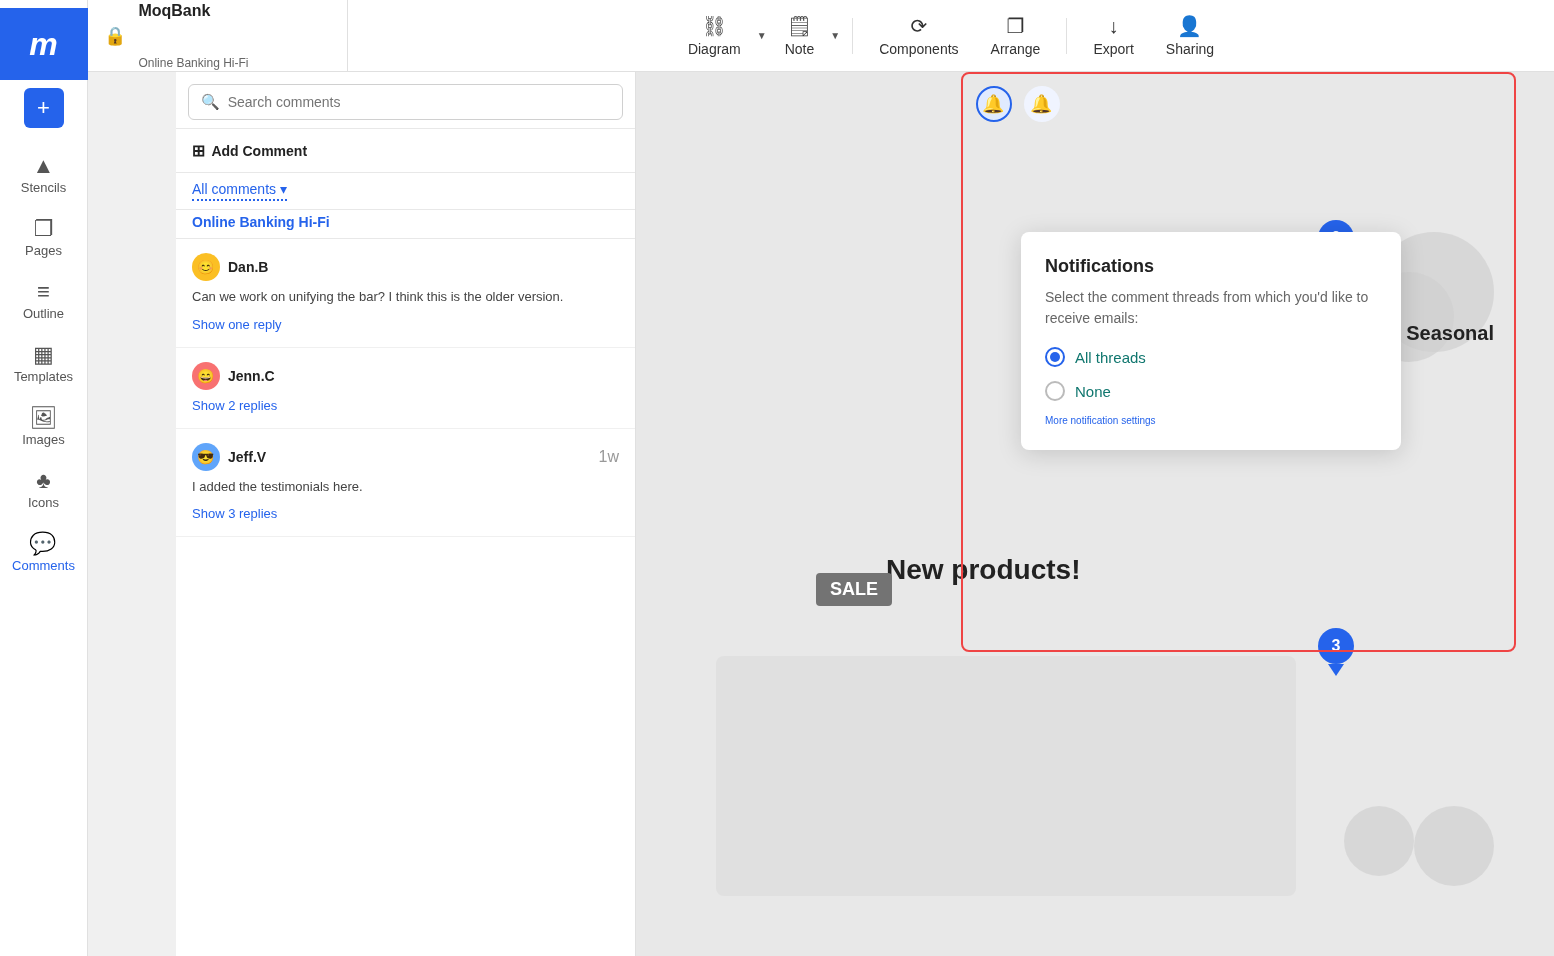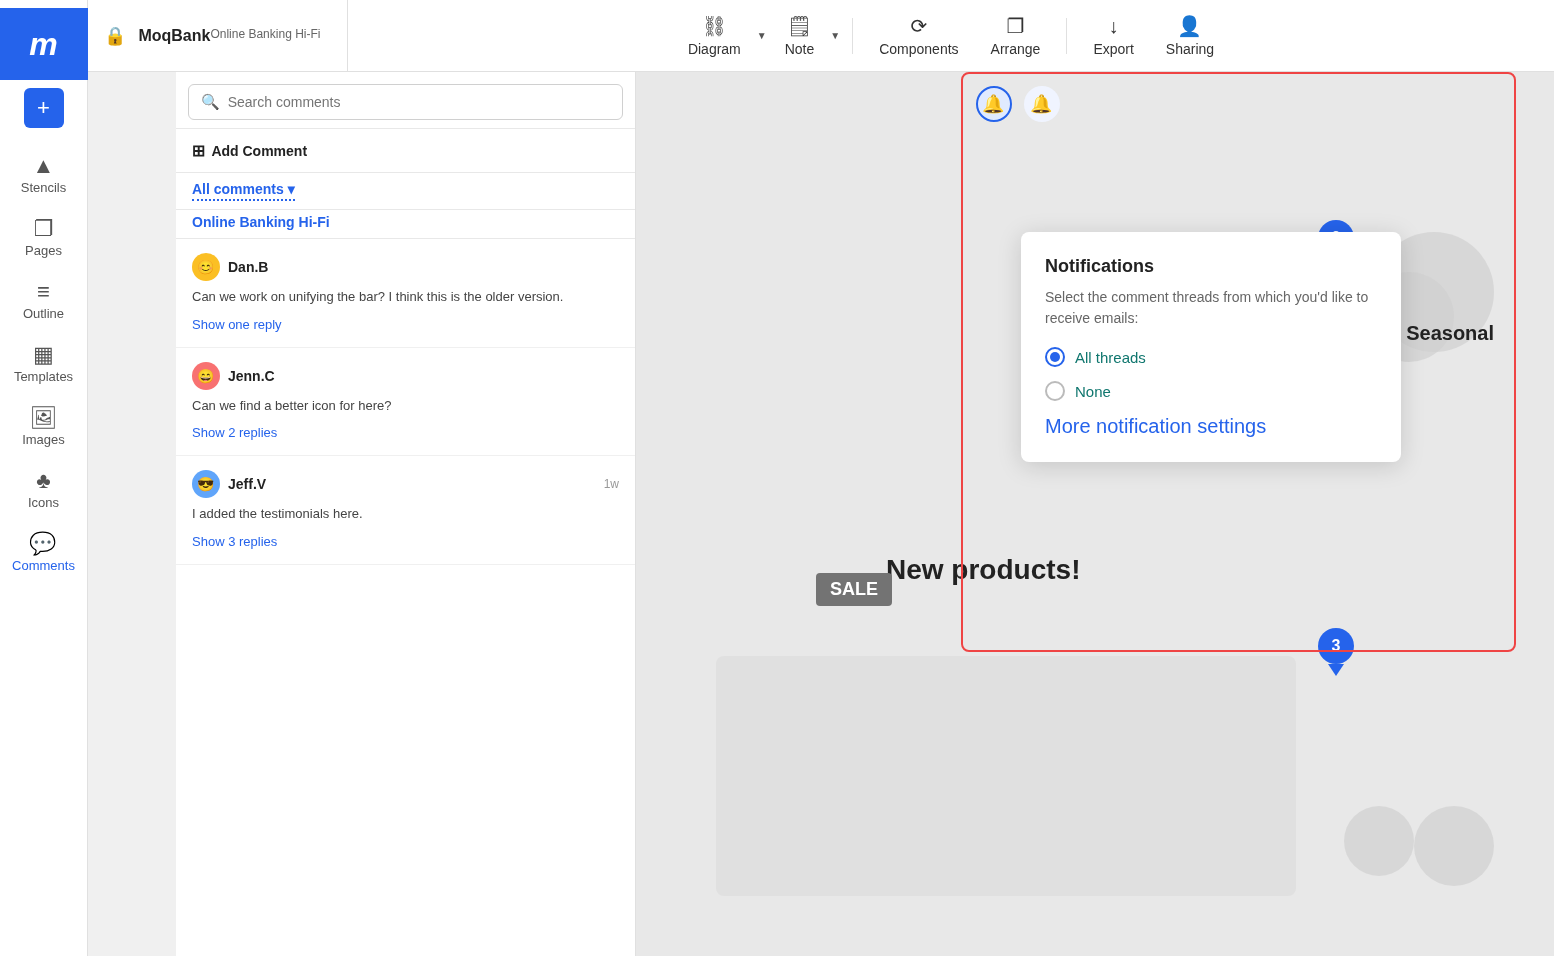--- a/index.html
+++ b/index.html
@@ -100,21 +100,21 @@
       align-items: center;
       padding: 0 16px;
       gap: 12px;
       min-width: 260px;
       border-right: 1px solid #e0e0e0;
       height: 100%;
     }
 
     .lock-icon { font-size: 18px; color: #2563eb; }
 
-    .header-title-group { display: flex; flex-direction: row; }
+    .header-title-group { display: flex; flex-direction: column; gap: 36px; }
     .header-title { font-size: 16px; font-weight: 600; color: #222; }
     .header-subtitle { font-size: 12px; color: #666; }
 
     .header-tools {
       display: flex;
       align-items: center;
       gap: 4px;
       padding: 0 16px;
       flex: 1;
       justify-content: center;
@@ -218,21 +218,21 @@
       border-bottom: 1px solid #e8e8e8;
       display: flex;
       align-items: center;
       gap: 8px;
     }
 
     .filter-btn {
       display: flex;
       gap: 4px;
       font-size: 14px;
-      font-weight: 700;
+      font-weight: 400;
       color: #2563eb;
       cursor: pointer;
       border-bottom: 2px dotted #2563eb;
       padding-bottom: 2px;
     }
 
     .file-link {
       font-size: 14px;
       font-weight: 600;
       color: #2563eb;
@@ -272,21 +272,21 @@
     .avatar-jenn { background: #f87171; }
     .avatar-jeff { background: #60a5fa; }
 
     .commenter-name {
       font-size: 14px;
       font-weight: 600;
       color: #222;
     }
 
     .comment-time {
-      font-size: 12px;
+      font-size: 16px;
       color: #999;
       margin-left: auto;
     }
 
     .comment-text {
       font-size: 13px;
       color: #444;
       line-height: 1.5;
       margin-bottom: 8px;
     }
@@ -398,21 +398,21 @@
       border-radius: 50%;
       background: #2563eb;
     }
 
     .radio-label {
       font-size: 15px;
       color: #0f766e;
     }
 
     .notif-more-link {
-      font-size: 20px;
+      font-size: 10px;
       color: #2563eb;
       cursor: pointer;
       display: block;
     }
 
     
     .canvas-card {
       position: absolute;
       background: #e0e0e0;
       border-radius: 8px;
@@ -642,21 +642,20 @@
       </div>
 
       <div class="comment-item">
         <div class="comment-top">
           <div class="avatar avatar-jenn">
             <span>😄</span>
           </div>
           <span class="commenter-name">Jenn.C</span>
           <span class="comment-time"></span>
         </div>
-        <p class="comment-text">Can we find a better icon for here?</p>
         <span class="reply-link">Show 2 replies</span>
       </div>
 
       <div class="comment-item">
         <div class="comment-top">
           <div class="avatar avatar-jeff">
             <span>😎</span>
           </div>
           <span class="commenter-name">Jeff.V</span>
           <span class="comment-time">1w</span>

